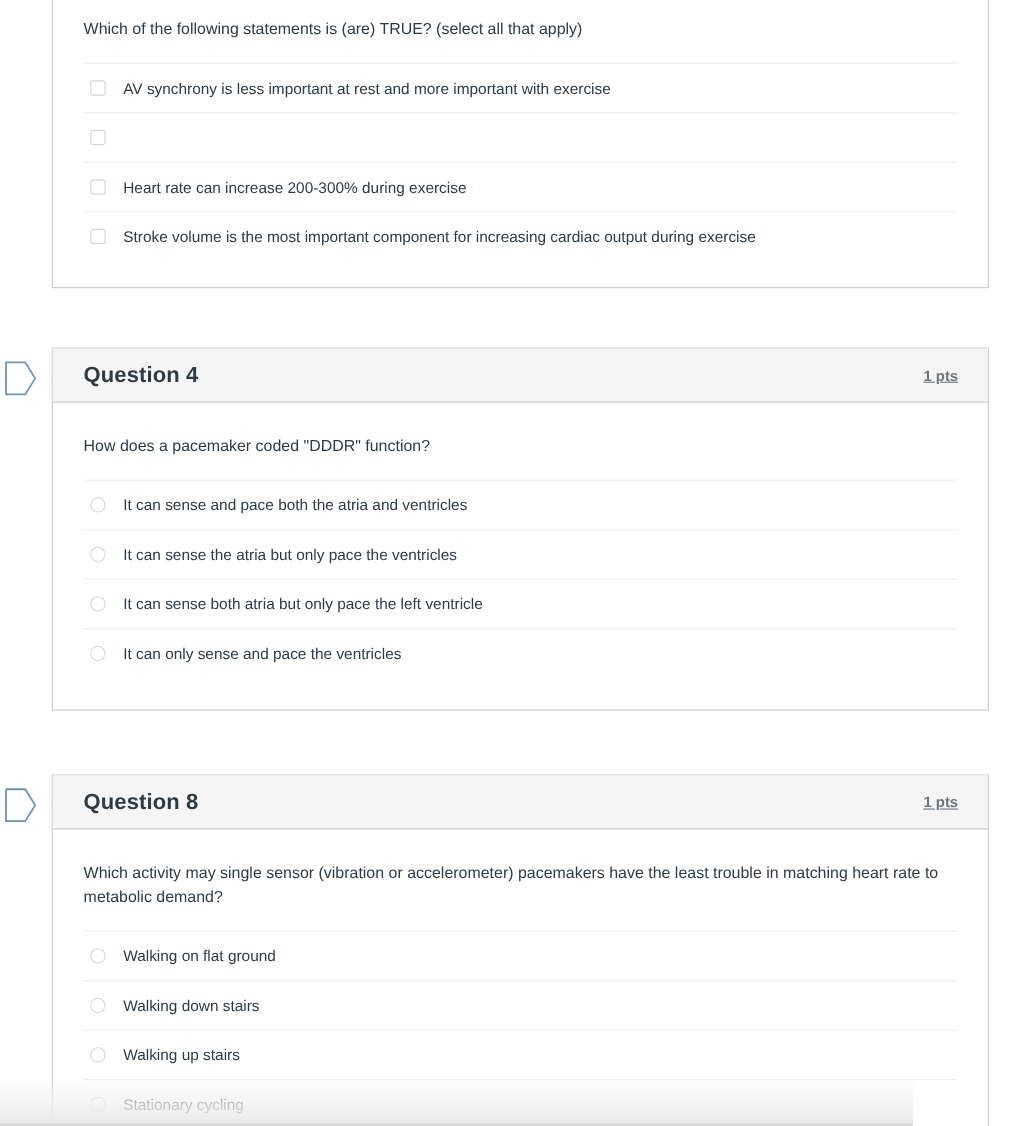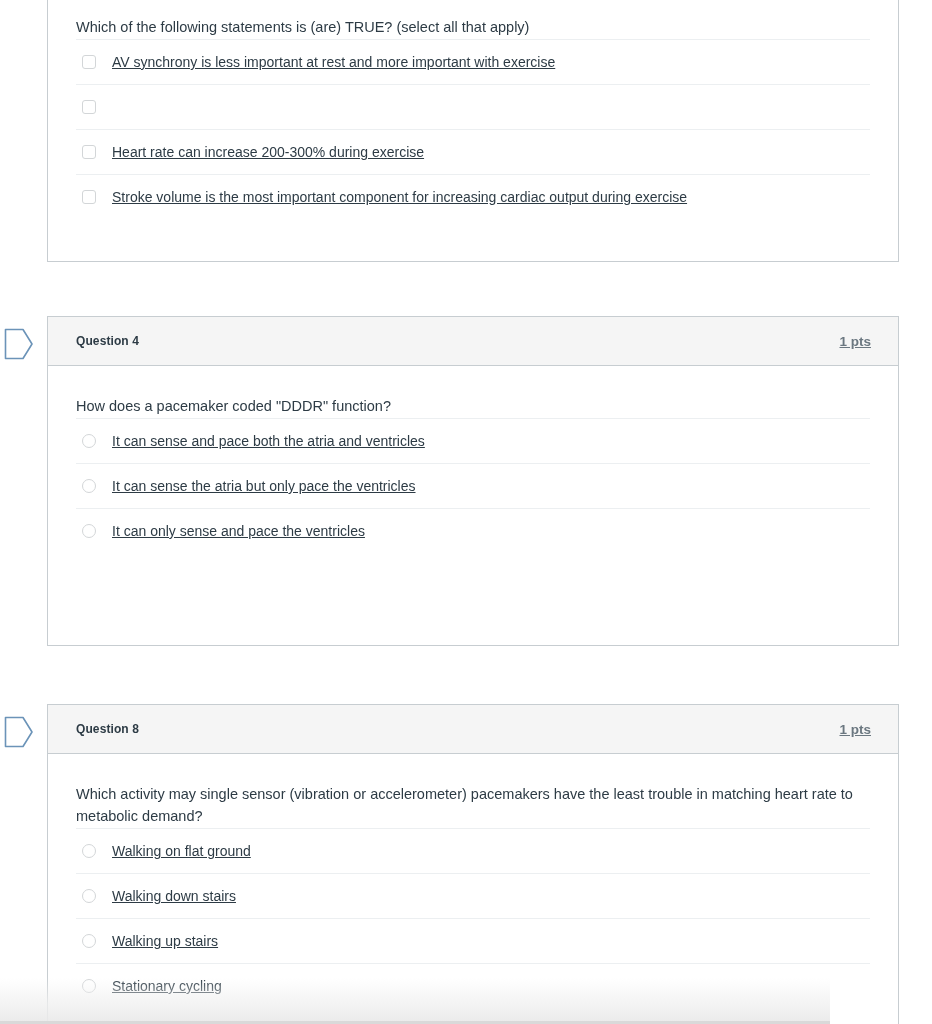--- a/index.html
+++ b/index.html
@@ -37,21 +37,21 @@
     box-sizing: border-box;
     background: #f5f5f5;
     border-bottom: 1px solid #c7cdd1;
     display: flex;
     align-items: center;
     justify-content: space-between;
     padding: 0 27px 0 28px;
   }
 
   .question-name {
-    font-size: 12px;
+    font-size: 20px;
     font-weight: bold;
     color: #2d3b45;
     letter-spacing: 0.1px;
   }
 
   .question-points {
     font-size: 13.5px;
     font-weight: bold;
     color: #6b7780;
     text-decoration: underline;
@@ -65,22 +65,21 @@
     font-size: 14.5px;
     line-height: 22px;
     color: #2d3b45;
     padding-top: 29px;
     padding-bottom: 0;
     max-width: 790px;
   }
 
   
   .answers {
-    margin-top: 1px;
-    text-decoration: underline;
+    margin-top: 19px;
   }
 
   .answer-row {
     display: flex;
     align-items: center;
     min-height: 44px;
     border-top: 1px solid #eceff1;
     padding: 0 0 0 6px;
   }
   .answer-row:last-child {
@@ -186,20 +185,24 @@
         <div class="answer-row">
           <span class="answer-input radio"></span>
           <span class="answer-text">It can sense and pace both the atria and ventricles</span>
         </div>
         <div class="answer-row">
           <span class="answer-input radio"></span>
           <span class="answer-text">It can sense the atria but only pace the ventricles</span>
         </div>
         <div class="answer-row">
           <span class="answer-input radio"></span>
+          <span class="answer-text">It can sense both atria but only pace the left ventricle</span>
+        </div>
+        <div class="answer-row">
+          <span class="answer-input radio"></span>
           <span class="answer-text">It can only sense and pace the ventricles</span>
         </div>
       </div>
     </div>
   </div>
 
   <div class="flag-marker" style="top:716px;">
     <svg width="30" height="32" viewBox="0 0 30 32">
       <path d="M1.5 1.5 H19 L28 16 L19 30.5 H1.5 Z" fill="#ffffff" stroke="#6b93b8" stroke-width="1.6" stroke-linejoin="round"></path>
     </svg>

